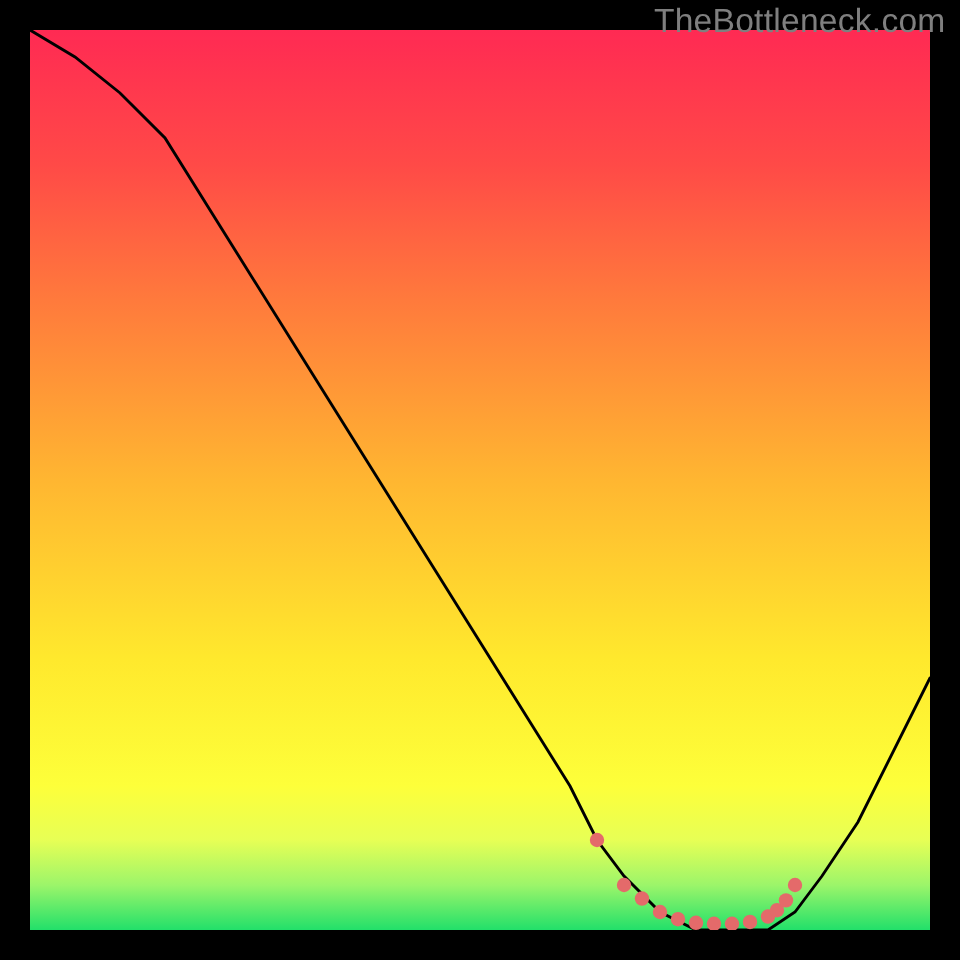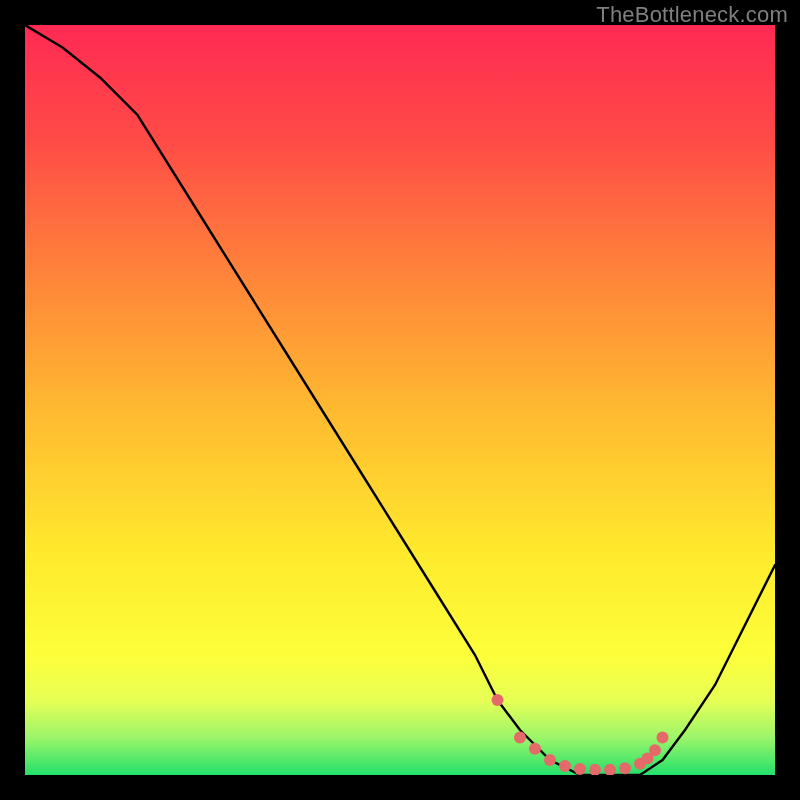--- a/index.html
+++ b/index.html
@@ -15,21 +15,21 @@
     position: relative;
     width: 800px;
     height: 800px;
     background: #000;
   }
   .watermark {
     position: absolute;
     top: 2px;
     right: 12px;
     color: #7f7f7f;
-    font-size: 22px;
+    font-size: 28px;
     font-weight: 500;
     letter-spacing: 0.2px;
     z-index: 5;
   }
   svg.plot {
     position: absolute;
     left: 25px;
     top: 25px;
     width: 750px;
     height: 750px;

